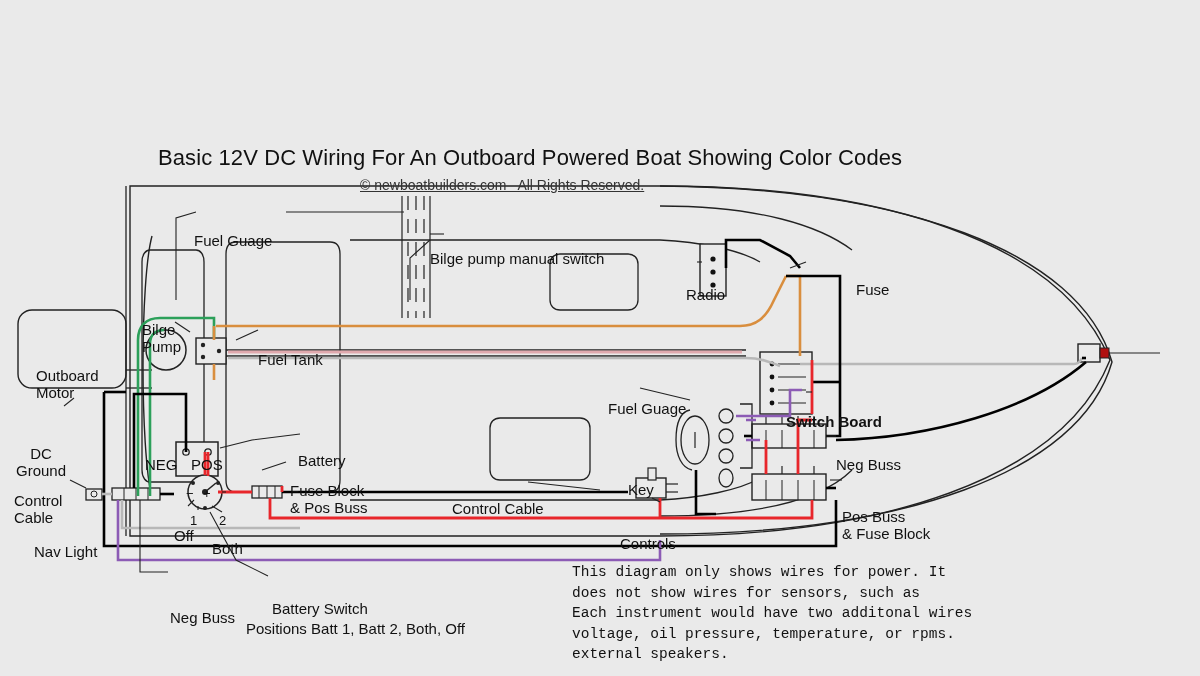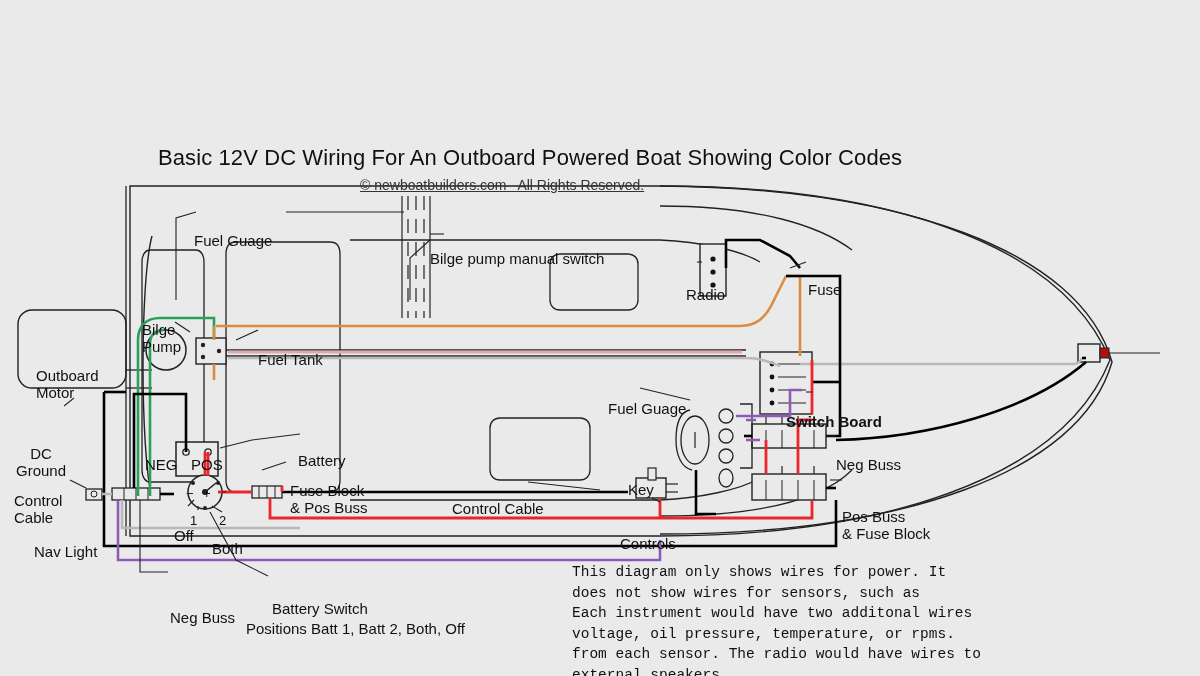--- a/index.html
+++ b/index.html
@@ -308,21 +308,21 @@
         <path d="M268,576 L236,560 L210,512"></path>
       </g>
     </svg>
 
     <div class="lbl title" style="left:158px; top:114px;">Basic 12V DC Wiring For An Outboard Powered Boat Showing Color Codes</div>
     <div class="lbl copyright" style="left:360px; top:146px;text-decoration:underline;">© newboatbuilders.com   All Rights Reserved.</div>
 
     <div class="lbl" style="left:194px; top:201px;">Fuel Guage</div>
     <div class="lbl" style="left:430px; top:219px;">Bilge pump manual switch</div>
     <div class="lbl" style="left:686px; top:255px;">Radio</div>
-    <div class="lbl" style="left:808px; top:250px;">Fuse</div>
+    <div class="lbl" style="left:856px; top:250px;">Fuse</div>
     <div class="lbl" style="left:142px; top:290px;">Bilge<br>Pump</div>
     <div class="lbl" style="left:258px; top:320px;">Fuel Tank</div>
     <div class="lbl" style="left:36px; top:336px;">Outboard<br>Motor</div>
     <div class="lbl" style="left:608px; top:369px;">Fuel Guage</div>
     <div class="lbl" style="left:786px; top:382px;font-weight:bold;">Switch Board</div>
     <div class="lbl" style="left:16px; top:414px;text-align:center;">DC<br>Ground</div>
     <div class="lbl" style="left:145px; top:425px;">NEG</div>
     <div class="lbl" style="left:191px; top:425px;">POS</div>
     <div class="lbl" style="left:298px; top:421px;">Battery</div>
     <div class="lbl" style="left:836px; top:425px;">Neg Buss</div>
@@ -341,18 +341,17 @@
     <div class="lbl" style="left:620px; top:504px;">Controls</div>
     <div class="lbl" style="left:170px; top:578px;">Neg Buss</div>
     <div class="lbl" style="left:272px; top:569px;">Battery Switch</div>
     <div class="lbl" style="left:246px; top:589px;">Positions Batt 1, Batt 2, Both, Off</div>
 
     <div class="mono" style="position:absolute; left:572px; top:562px; width:520px;">
       <div>This diagram only shows wires for power.  It</div>
       <div>does not show wires for sensors, such as</div>
       <div>Each instrument would have two additonal wires</div>
       <div>voltage, oil pressure, temperature, or rpms.</div>
-      <div>from each sensor. The radio would have wires to</div>
       <div>external speakers.</div>
     </div>
 
   </div>
 </div>
 
 </body></html>

